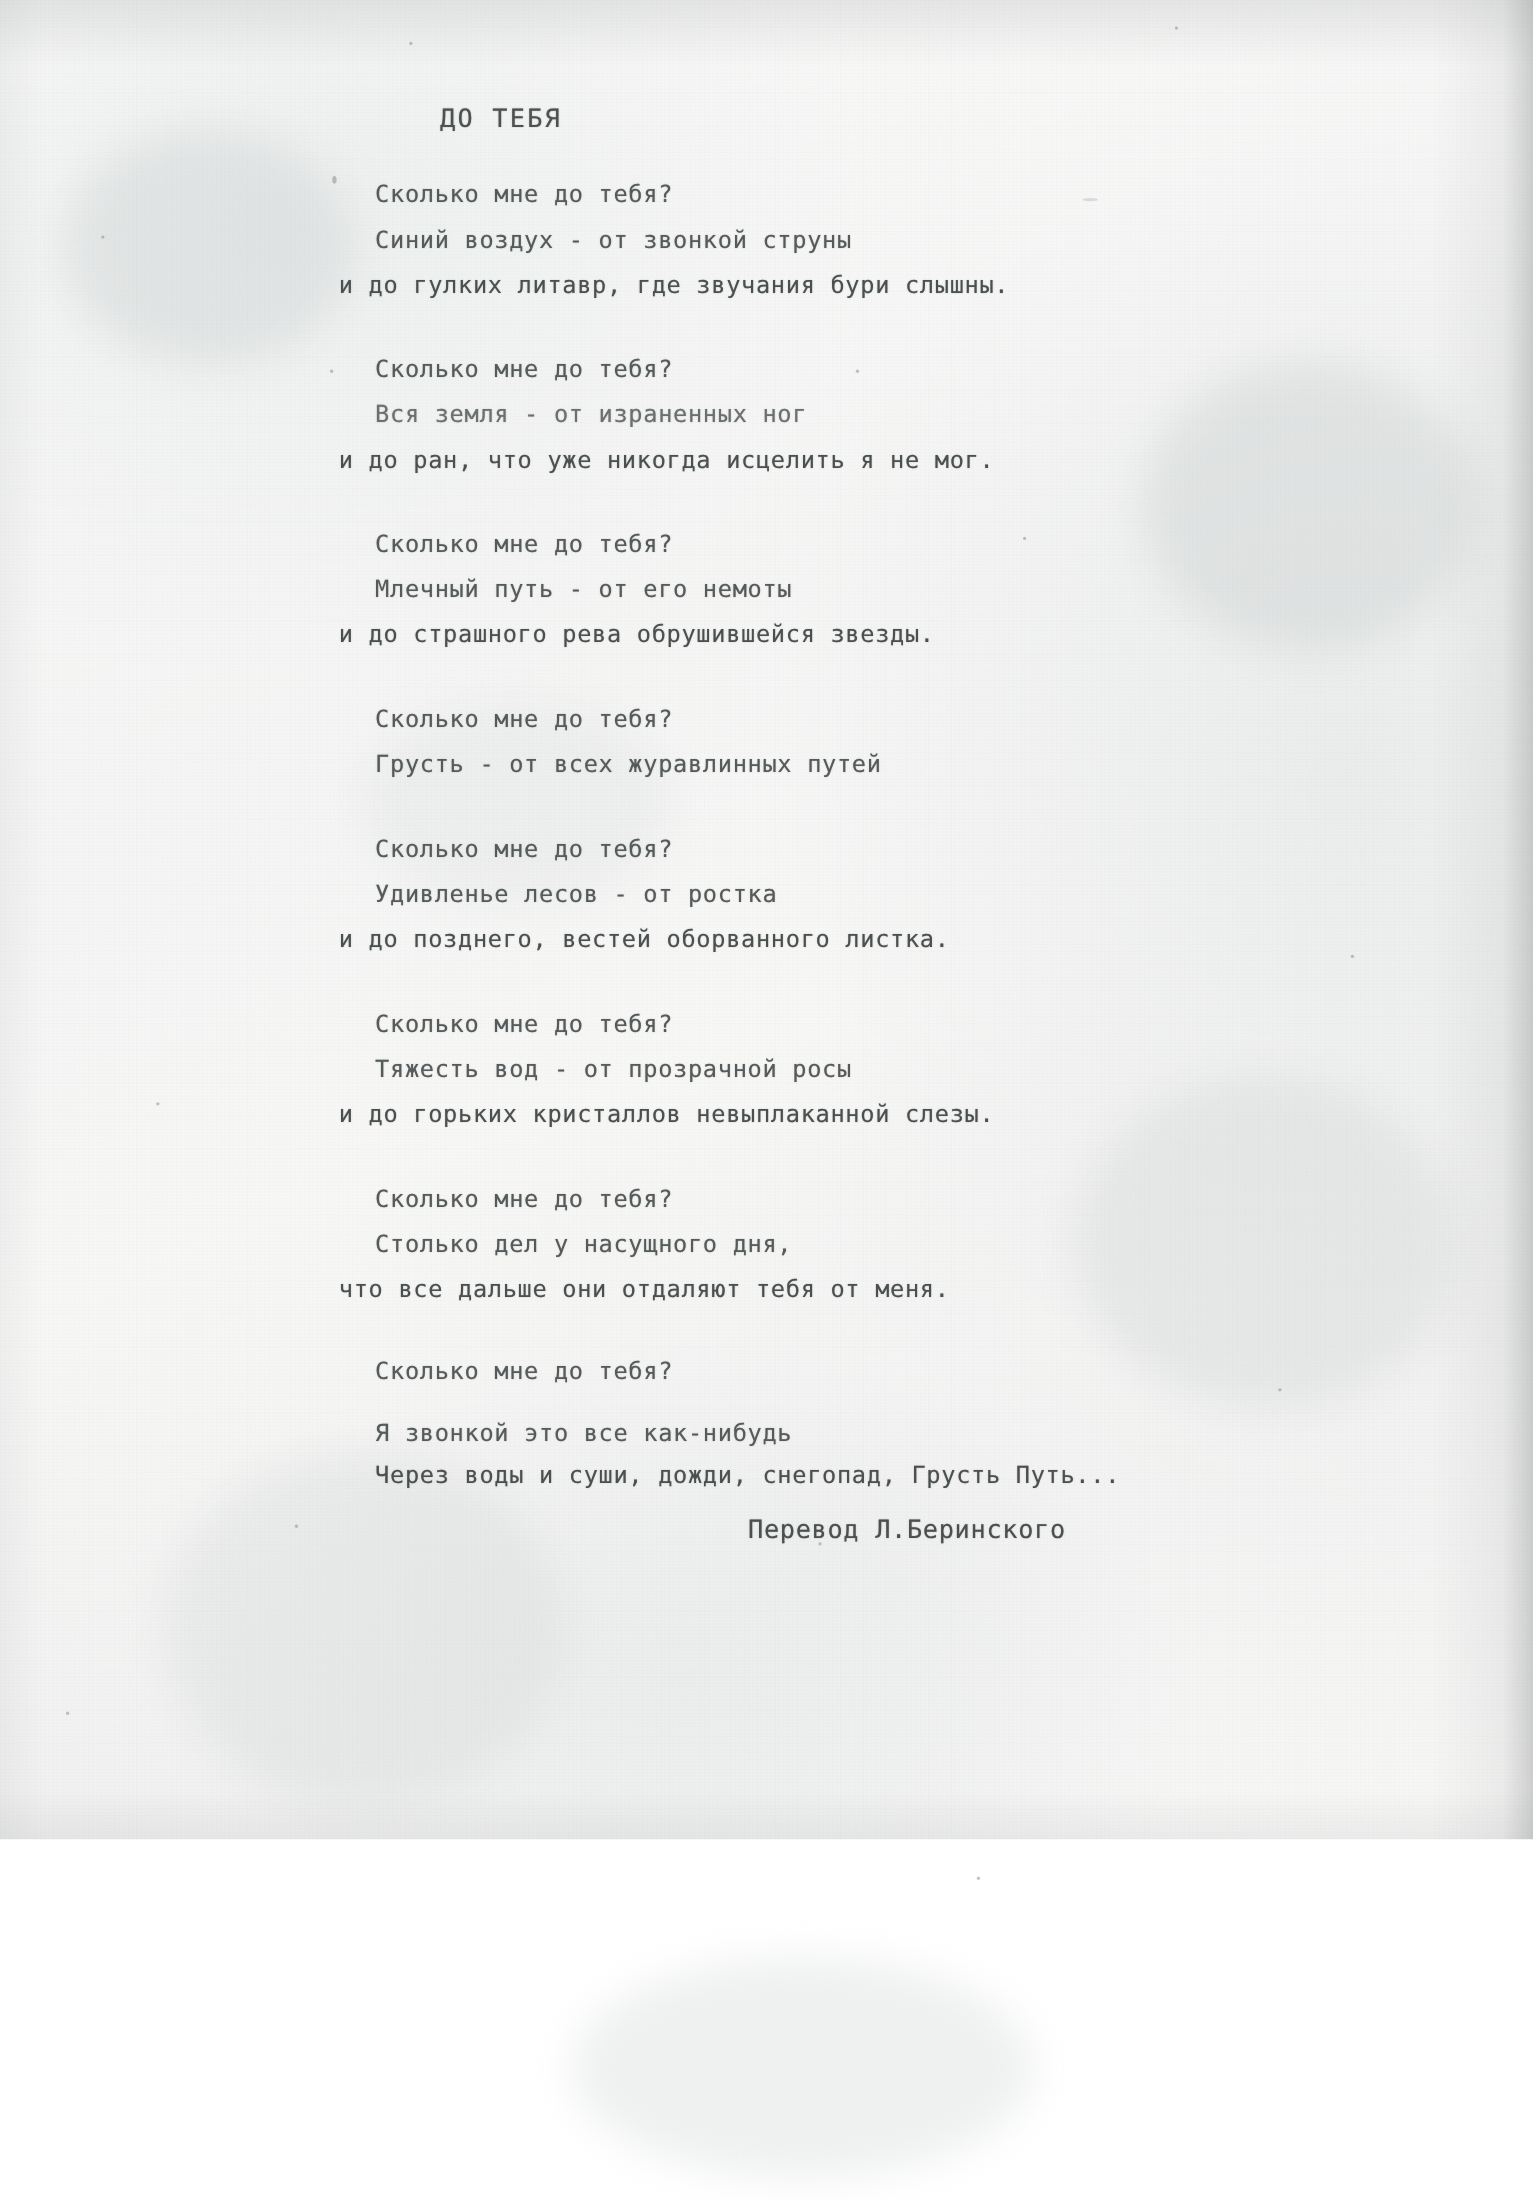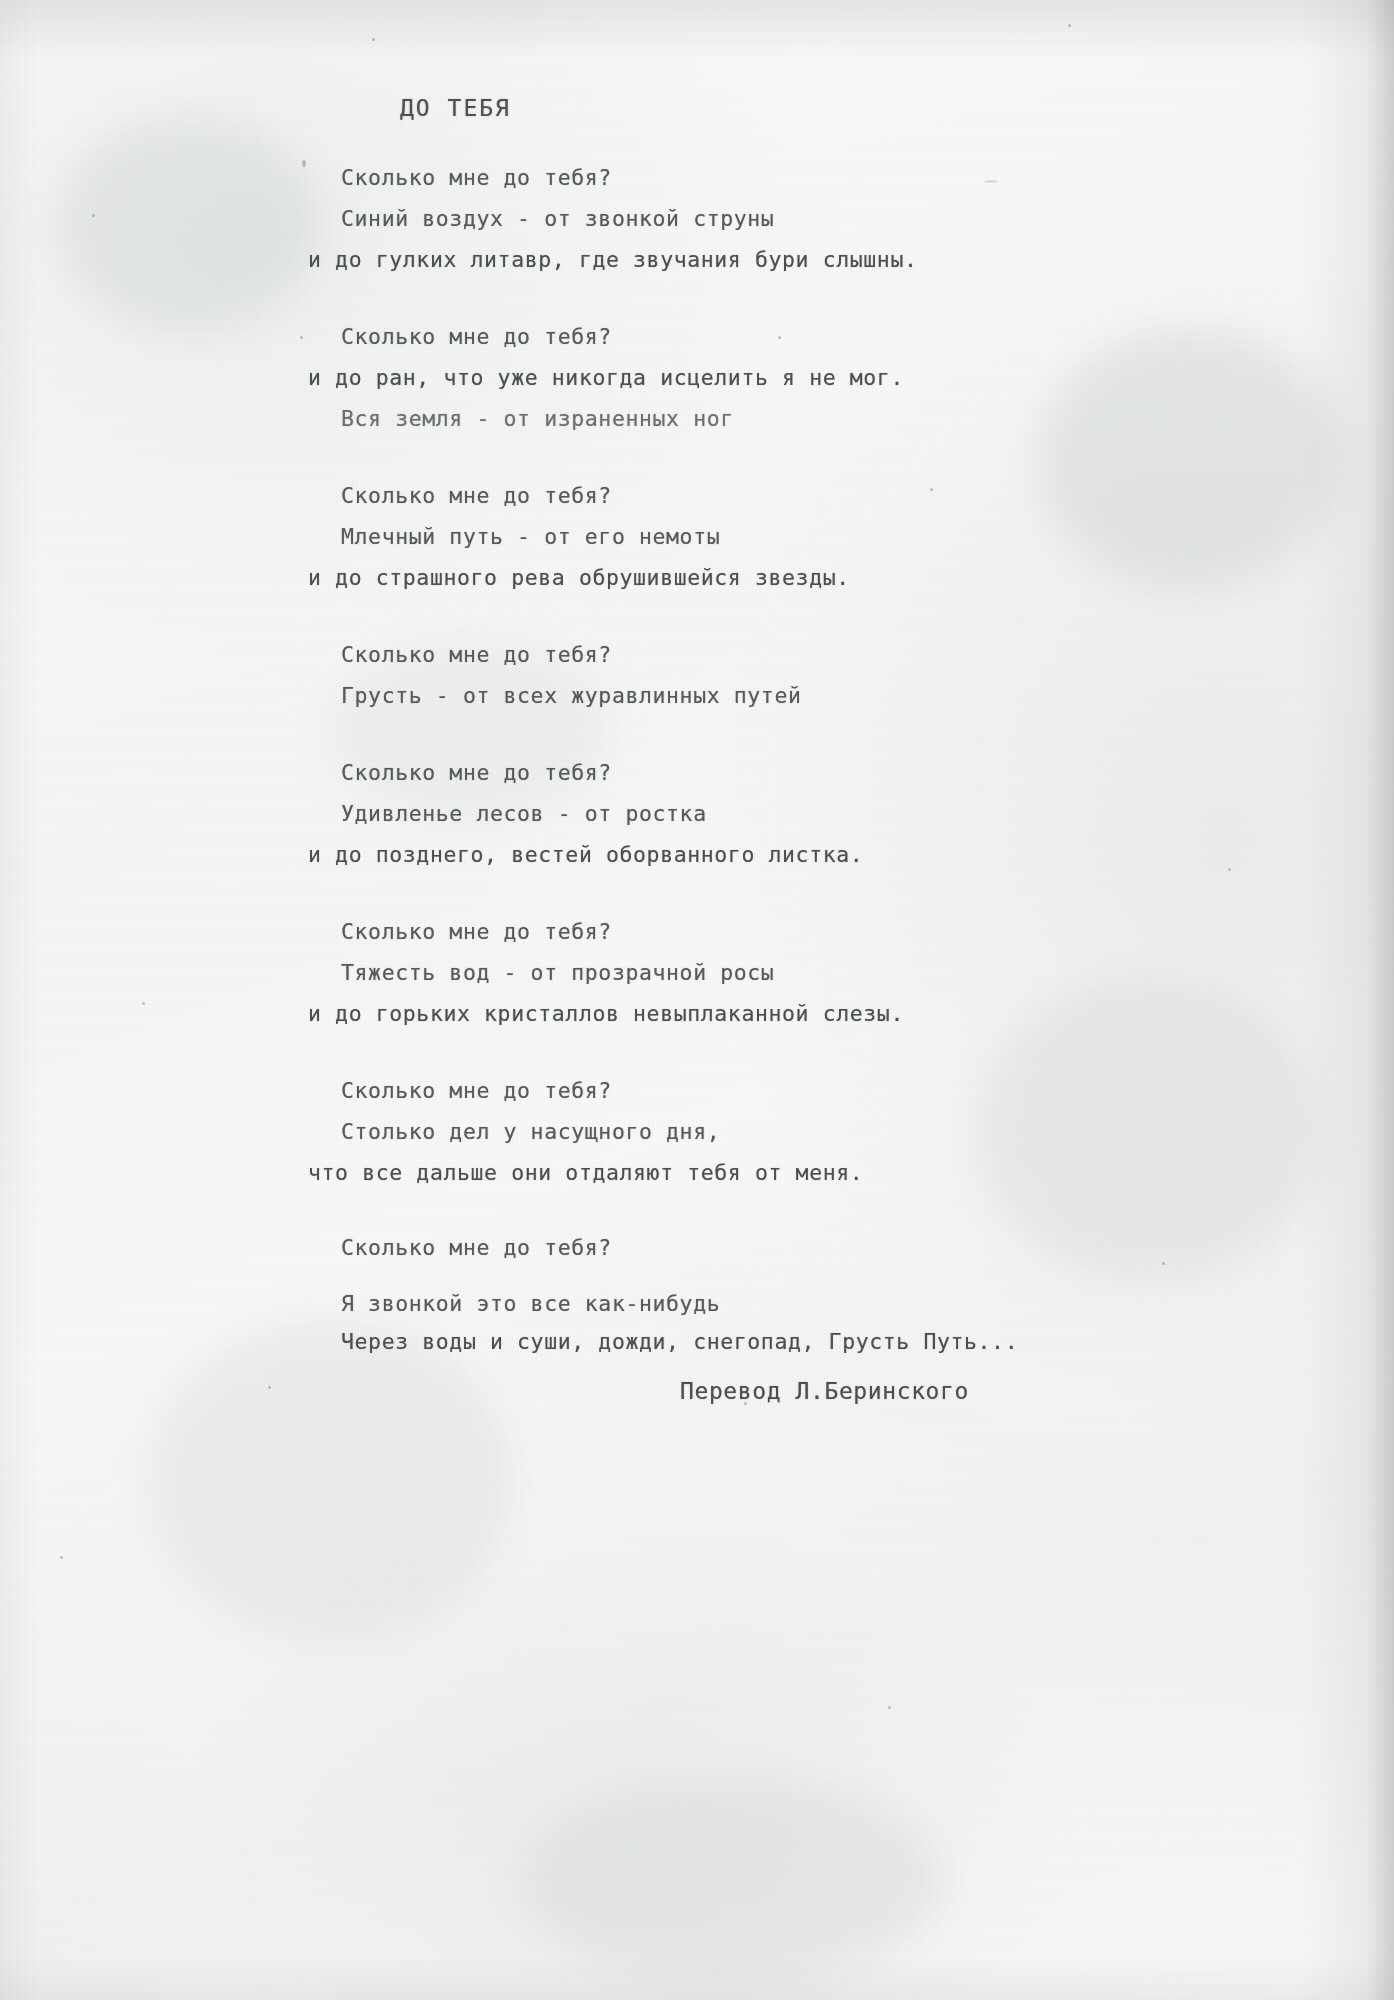--- a/index.html
+++ b/index.html
@@ -11,21 +11,21 @@
     width: 1394px;
     height: 2000px;
     overflow: hidden;
     font-family: "DejaVu Sans Mono", monospace;
   }
 
   
   #page {
     position: relative;
     width: 1394px;
-    height: 2000px;
+    height: 1672px;
     background:
       radial-gradient(ellipse 900px 700px at 18% 12%, rgba(236,238,238,0.95) 0%, rgba(246,246,245,0.3) 60%, rgba(255,255,255,0) 100%),
       radial-gradient(ellipse 800px 900px at 88% 42%, rgba(232,234,234,0.85) 0%, rgba(248,248,247,0.25) 65%, rgba(255,255,255,0) 100%),
       radial-gradient(ellipse 700px 500px at 45% 92%, rgba(234,236,236,0.8) 0%, rgba(250,250,249,0.2) 65%, rgba(255,255,255,0) 100%),
       radial-gradient(ellipse 500px 400px at 70% 70%, rgba(240,241,240,0.7) 0%, rgba(255,255,255,0) 70%),
       linear-gradient(160deg, #fbfbfa 0%, #f3f4f3 35%, #f7f7f6 55%, #eeefee 78%, #f8f8f7 100%);
     text-decoration: underline;
   }
 
   
@@ -157,22 +157,22 @@
     <div class="title">ДО ТЕБЯ</div>
 
     <div class="stanza">
       <div class="line">Сколько мне до тебя?</div>
       <div class="line">Синий воздух - от звонкой струны</div>
       <div class="line indent dark">и до гулких литавр, где звучания бури слышны.</div>
     </div>
 
     <div class="stanza">
       <div class="line">Сколько мне до тебя?</div>
+      <div class="line faded">Вся земля - от израненных ног</div>
       <div class="line indent dark">и до ран, что уже никогда исцелить я не мог.</div>
-      <div class="line faded">Вся земля - от израненных ног</div>
     </div>
 
     <div class="stanza">
       <div class="line">Сколько мне до тебя?</div>
       <div class="line">Млечный путь - от его немоты</div>
       <div class="line indent dark">и до страшного рева обрушившейся звезды.</div>
     </div>
 
     <div class="stanza">
       <div class="line">Сколько мне до тебя?</div>

